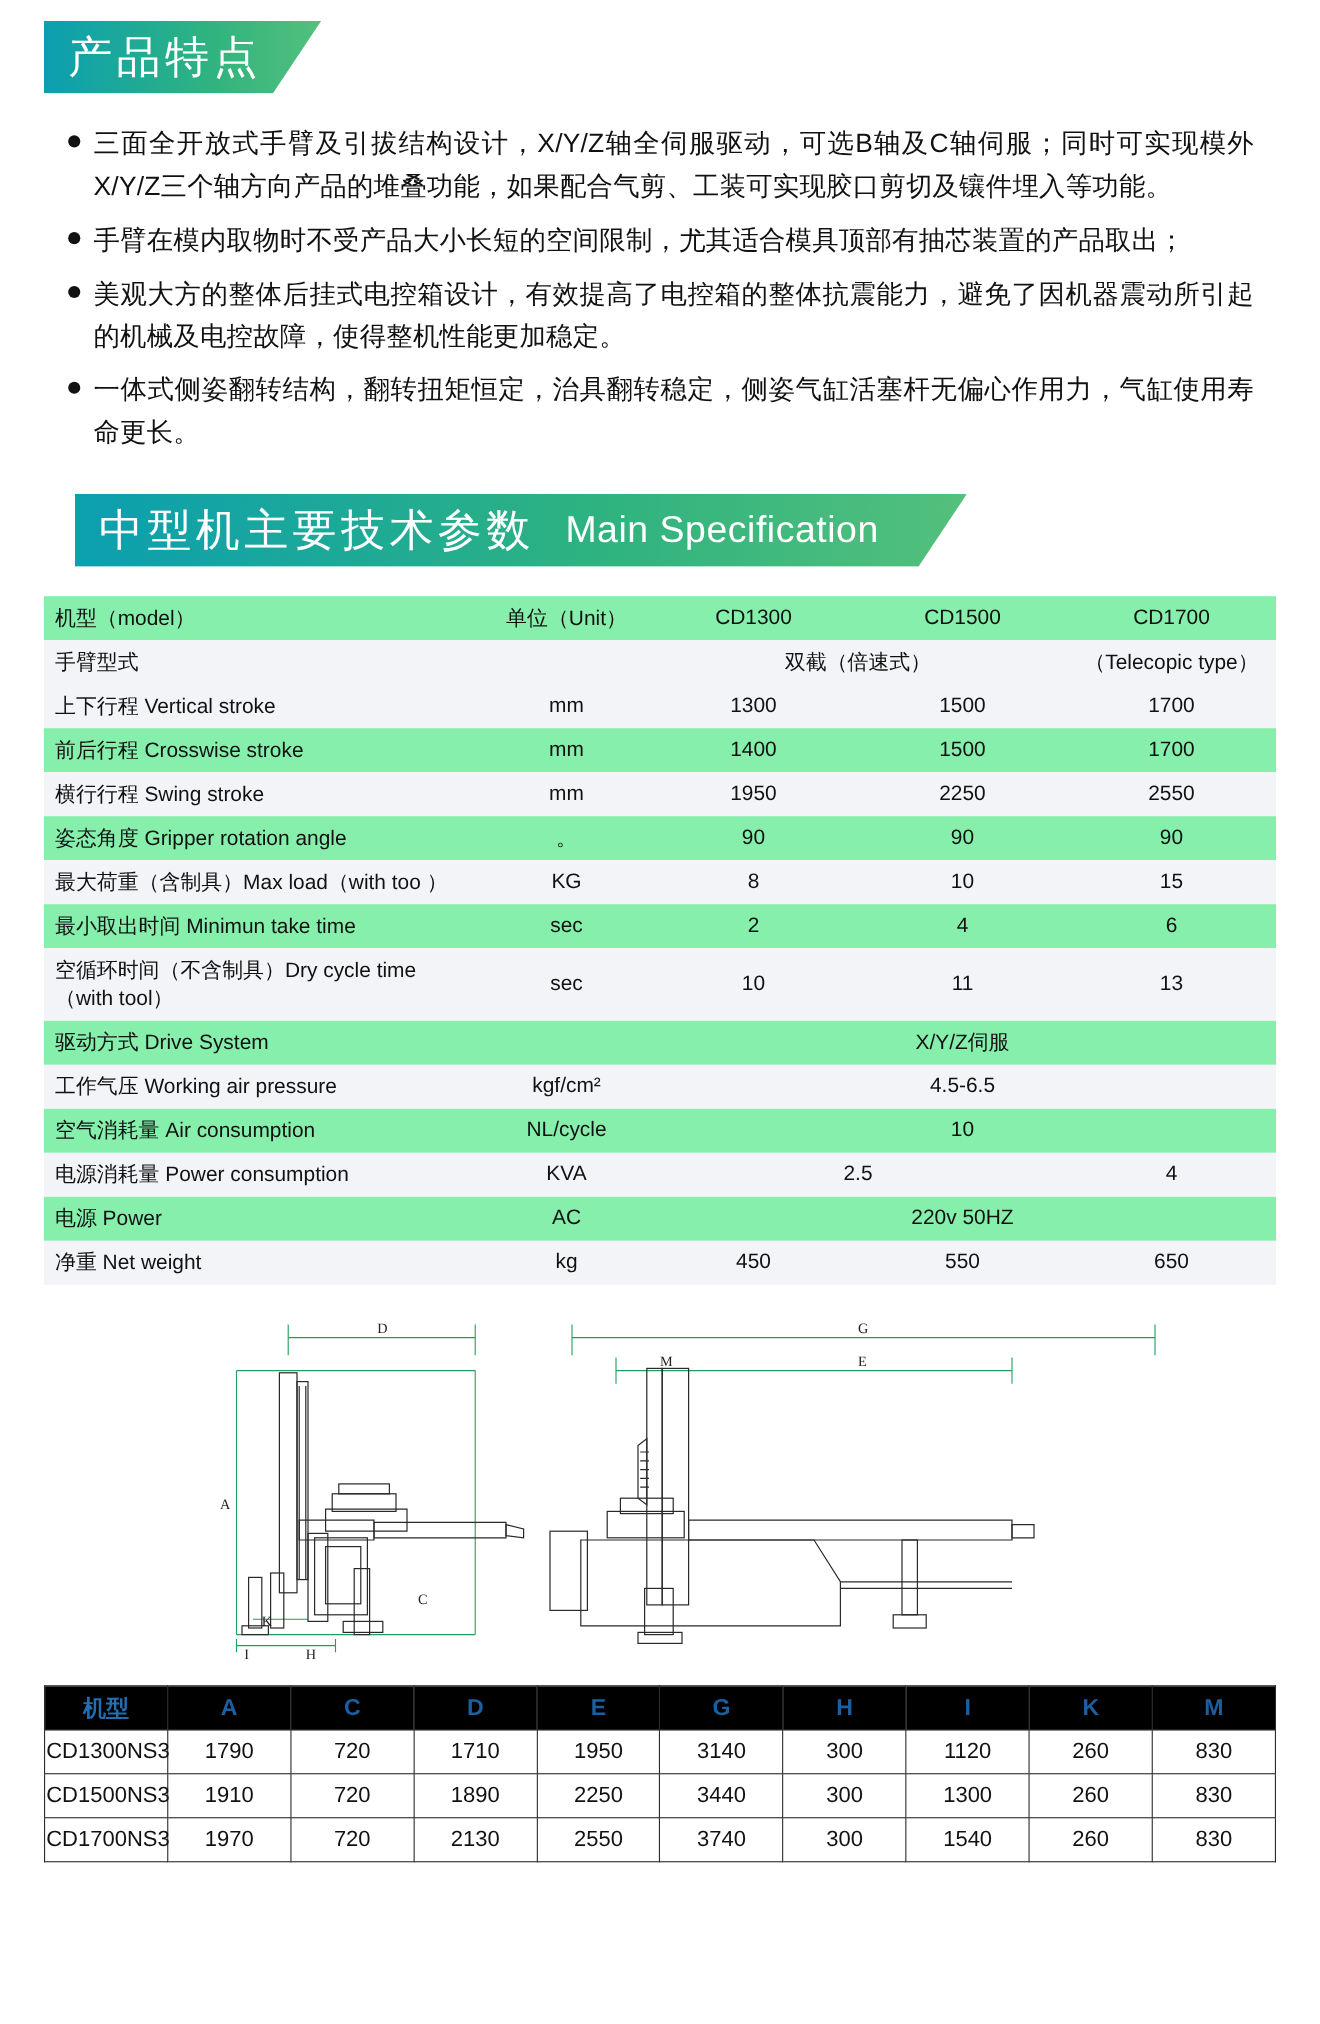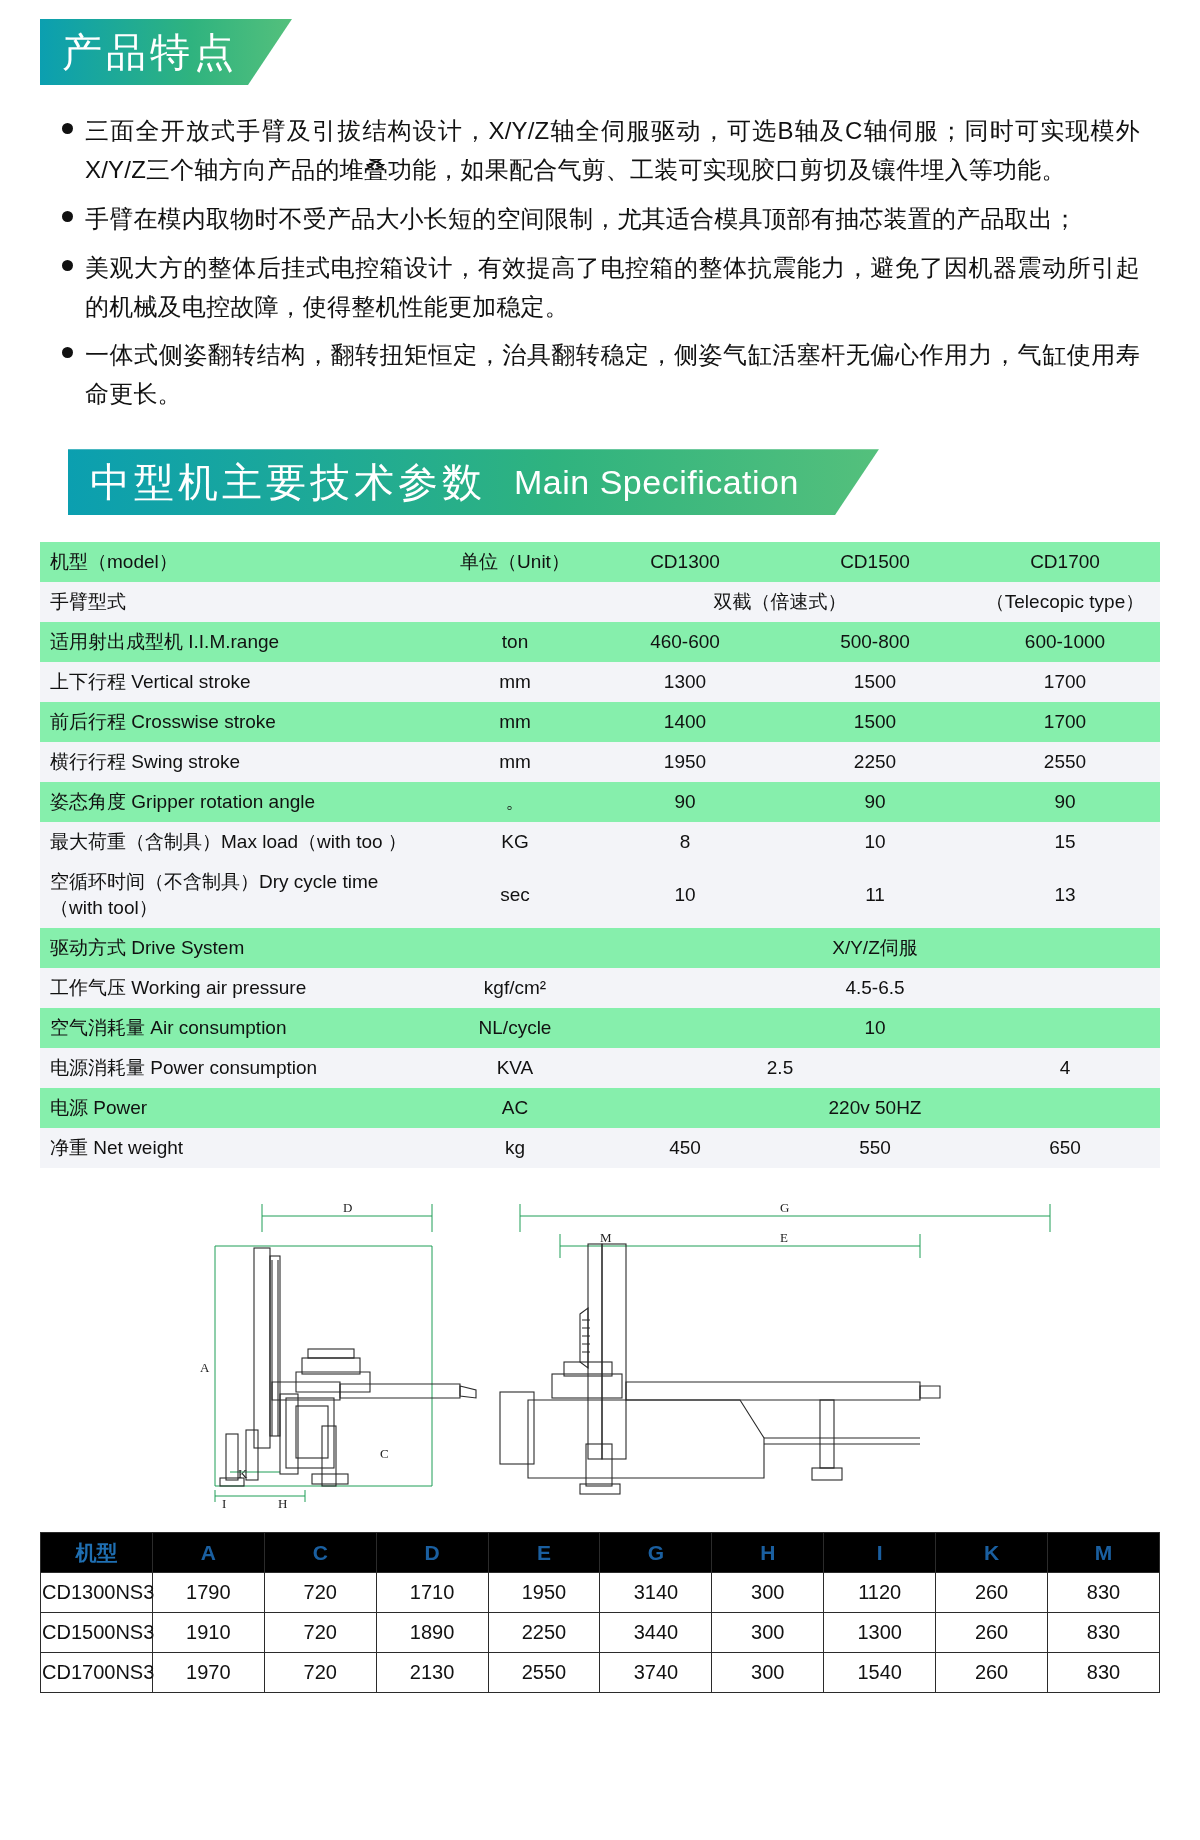--- a/index.html
+++ b/index.html
@@ -180,27 +180,20 @@
         <td class="col-v">CD1300</td>
         <td class="col-v">CD1500</td>
         <td class="col-v">CD1700</td>
       </tr>
       <tr class="even">
         <td class="col-label">手臂型式</td>
         <td class="col-unit"></td>
         <td class="col-v span2" colspan="2">双截（倍速式）</td>
         <td class="col-v">（Telecopic  type）</td>
       </tr>
-      <tr class="odd">
-        <td class="col-label">适用射出成型机 I.I.M.range</td>
-        <td class="col-unit">ton</td>
-        <td class="col-v">460-600</td>
-        <td class="col-v">500-800</td>
-        <td class="col-v">600-1000</td>
-      </tr>
       <tr class="even">
         <td class="col-label">上下行程 Vertical stroke</td>
         <td class="col-unit">mm</td>
         <td class="col-v">1300</td>
         <td class="col-v">1500</td>
         <td class="col-v">1700</td>
       </tr>
       <tr class="odd">
         <td class="col-label">前后行程 Crosswise stroke</td>
         <td class="col-unit">mm</td>
@@ -221,20 +214,27 @@
         <td class="col-v">90</td>
         <td class="col-v">90</td>
         <td class="col-v">90</td>
       </tr>
       <tr class="even">
         <td class="col-label">最大荷重（含制具）Max load（with too ）</td>
         <td class="col-unit">KG</td>
         <td class="col-v">8</td>
         <td class="col-v">10</td>
         <td class="col-v">15</td>
+      </tr>
+      <tr class="odd">
+        <td class="col-label">最小取出时间 Minimun take time</td>
+        <td class="col-unit">sec</td>
+        <td class="col-v">2</td>
+        <td class="col-v">4</td>
+        <td class="col-v">6</td>
       </tr>
       <tr class="even">
         <td class="col-label">空循环时间（不含制具）Dry cycle time （with tool）</td>
         <td class="col-unit">sec</td>
         <td class="col-v">10</td>
         <td class="col-v">11</td>
         <td class="col-v">13</td>
       </tr>
       <tr class="odd">
         <td class="col-label">驱动方式 Drive System</td>

